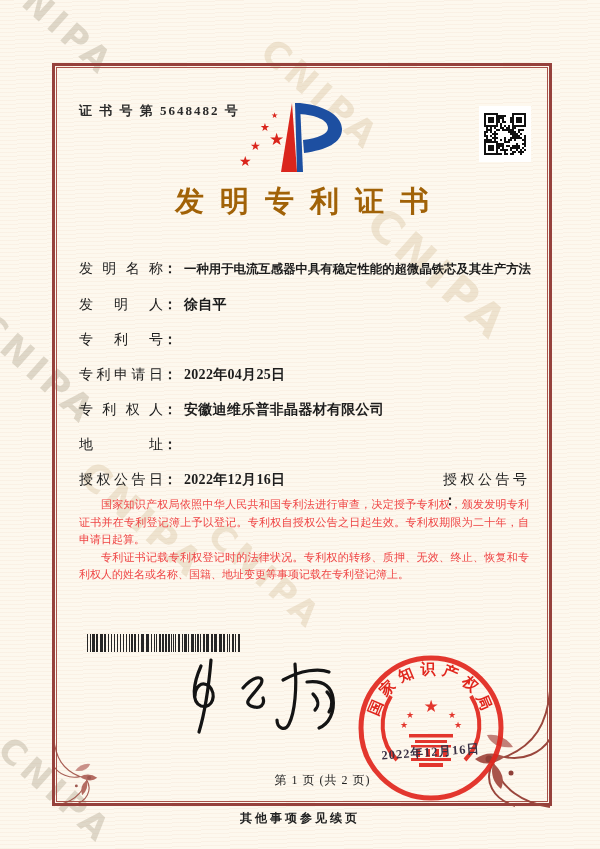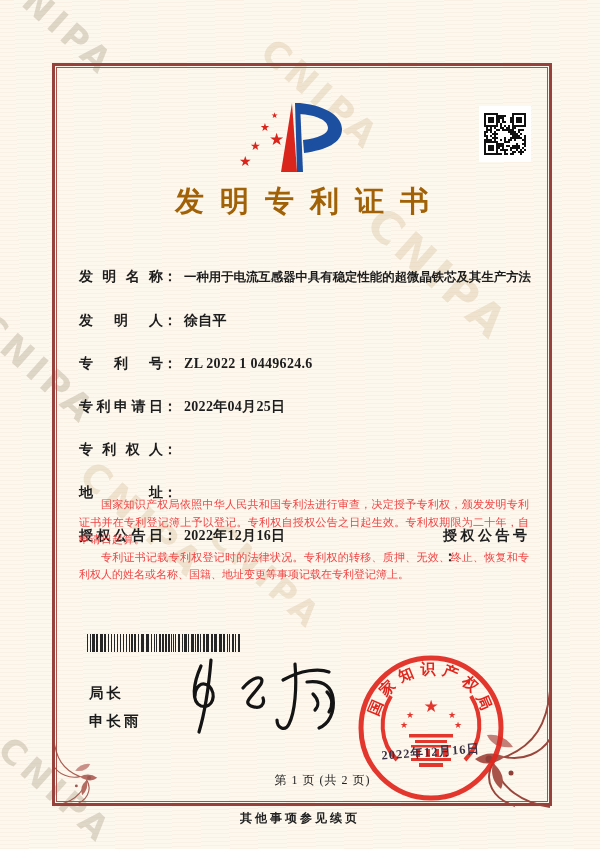--- a/index.html
+++ b/index.html
@@ -26,21 +26,21 @@
   .cert-no{position:absolute;left:24px;top:36px;font-size:13px;letter-spacing:2px;
            color:#2b2b2b;font-weight:700;white-space:nowrap;}
   .logo{position:absolute;left:178px;top:32px;width:130px;height:80px;}
   .qr{position:absolute;left:424px;top:40px;width:52px;height:56px;background:#fff;
       display:flex;align-items:center;justify-content:center;}
   .title{position:absolute;left:0;right:0;top:116px;text-align:center;font-size:29px;
          font-weight:700;color:#a16207;letter-spacing:16px;text-indent:16px;white-space:nowrap;}
   
   .fields{position:absolute;left:24px;right:22px;top:192px;display:flex;flex-direction:column;gap:14px;}
   .field-row{display:flex;font-size:14px;line-height:21px;color:#1d1d1d;white-space:nowrap;align-items:baseline;}
-  .flabel{display:inline-block;width:84px;text-align:justify;text-align-last:justify;font-weight:700;flex:none;margin-top:8px;}
+  .flabel{display:inline-block;width:84px;text-align:justify;text-align-last:justify;font-weight:400;flex:none;}
   .fcolon{font-weight:700;margin-right:7px;flex:none;}
   .fvalue{font-weight:700;letter-spacing:0.3px;}
   .fvalue.long{font-size:12.4px;letter-spacing:0;}
   .fgroup{display:flex;align-items:baseline;}
   .dual .fgroup + .fgroup{margin-left:auto;flex-direction:column;}
   
   .paras{position:absolute;left:24px;right:20px;top:430px;font-size:11px;line-height:17.6px;
          color:#ef4444;text-align:justify;}
   .paras p{margin:0;text-indent:2em;}
   .barcode{position:absolute;left:32px;top:568px;width:156px;height:18px;}
@@ -76,20 +76,21 @@
       <path d="M52,68 q-16,-8 -30,2 q12,10 30,-2" fill="#a8544a"></path>
       <path d="M40,74 q-4,16 8,26 q6,-14 -8,-26" fill="#a8544a"></path>
       <path d="M60,58 q-10,-14 -26,-12 q6,14 26,12" fill="#b3625a" opacity="0.8"></path>
       <circle cx="36" cy="70" r="3.5" fill="#8f3f37"></circle>
       <circle cx="58" cy="84" r="2.5" fill="#8f3f37"></circle>
     </symbol>
   </svg>
 
   <div class="frame">
 
+    <div class="cert-no">证 书 号 第 5648482 号</div>
 
     <div class="logo">
       <svg viewBox="0 0 130 80" width="130" height="80">
         <polygon points="59,5 64,74 48,74" fill="#da251c"></polygon>
         <polygon points="62,5 67,5 70,74 64,74" fill="#1d4fa1"></polygon>
         <path d="M67,5 C96,8 109,20 109,31 C109,45 93,52 71,55 L70,42 C85,40 95,36 95,30 C95,22 83,17 66,16 Z" fill="#1d4fa1"></path>
         <text x="38" y="20" font-size="8" fill="#da251c">★</text>
         <text x="27" y="33" font-size="11" fill="#da251c">★</text>
         <text x="36" y="47" font-size="17" fill="#da251c">★</text>
         <text x="17" y="52" font-size="12" fill="#da251c">★</text>
@@ -352,30 +353,30 @@
           <span class="fvalue long">一种用于电流互感器中具有稳定性能的超微晶铁芯及其生产方法</span>
       </div>
       <div class="field-row">
         <span class="flabel">发明人</span>
           <span class="fcolon">：</span>
           <span class="fvalue">徐自平</span>
       </div>
       <div class="field-row">
         <span class="flabel">专利号</span>
           <span class="fcolon">：</span>
-          <span class="fvalue">ZL 2022 1 0449624.6</span>
       </div>
       <div class="field-row">
         <span class="flabel">专利申请日</span>
           <span class="fcolon">：</span>
           <span class="fvalue">2022年04月25日</span>
       </div>
       <div class="field-row">
         <span class="flabel">专利权人</span>
           <span class="fcolon">：</span>
+          <span class="fvalue">安徽迪维乐普非晶器材有限公司</span>
       </div>
       <div class="field-row">
         <span class="flabel">地址</span>
           <span class="fcolon">：</span>
       </div>
       <div class="field-row dual">
         <span class="fgroup">
           <span class="flabel">授权公告日</span>
             <span class="fcolon">：</span>
             <span class="fvalue">2022年12月16日</span>
@@ -436,24 +437,20 @@
           <rect x="127" y="0" width="3" height="18" fill="#262626"></rect>
           <rect x="132" y="0" width="3" height="18" fill="#262626"></rect>
           <rect x="136" y="0" width="2" height="18" fill="#262626"></rect>
           <rect x="140" y="0" width="1" height="18" fill="#262626"></rect>
           <rect x="142" y="0" width="1" height="18" fill="#262626"></rect>
           <rect x="145" y="0" width="2" height="18" fill="#262626"></rect>
           <rect x="148" y="0" width="1" height="18" fill="#262626"></rect>
           <rect x="151" y="0" width="2" height="18" fill="#262626"></rect>
         </svg></div>
 
-    <div class="signatory">
-      <div>局长</div>
-      <div>申长雨</div>
-    </div>
 
     <div class="signature">
       <svg viewBox="0 0 170 84" width="170" height="84">
         <g stroke="#141414" stroke-width="3.2" fill="none" stroke-linecap="round" stroke-linejoin="round">
           <path d="M30,12 C22,30 20,48 30,52 C42,55 46,40 38,32 C30,26 24,34 24,42"></path>
           <path d="M40,6 C38,30 34,58 28,78"></path>
           <path d="M72,34 C84,20 94,22 90,30 C80,44 72,48 80,52 C90,56 94,50 92,44"></path>
           <path d="M112,26 C130,16 148,14 158,18"></path>
           <path d="M124,10 C126,34 124,58 118,70 C114,78 106,74 106,66"></path>
           <path d="M136,28 C152,26 160,32 162,44 C164,58 158,70 148,74"></path>

